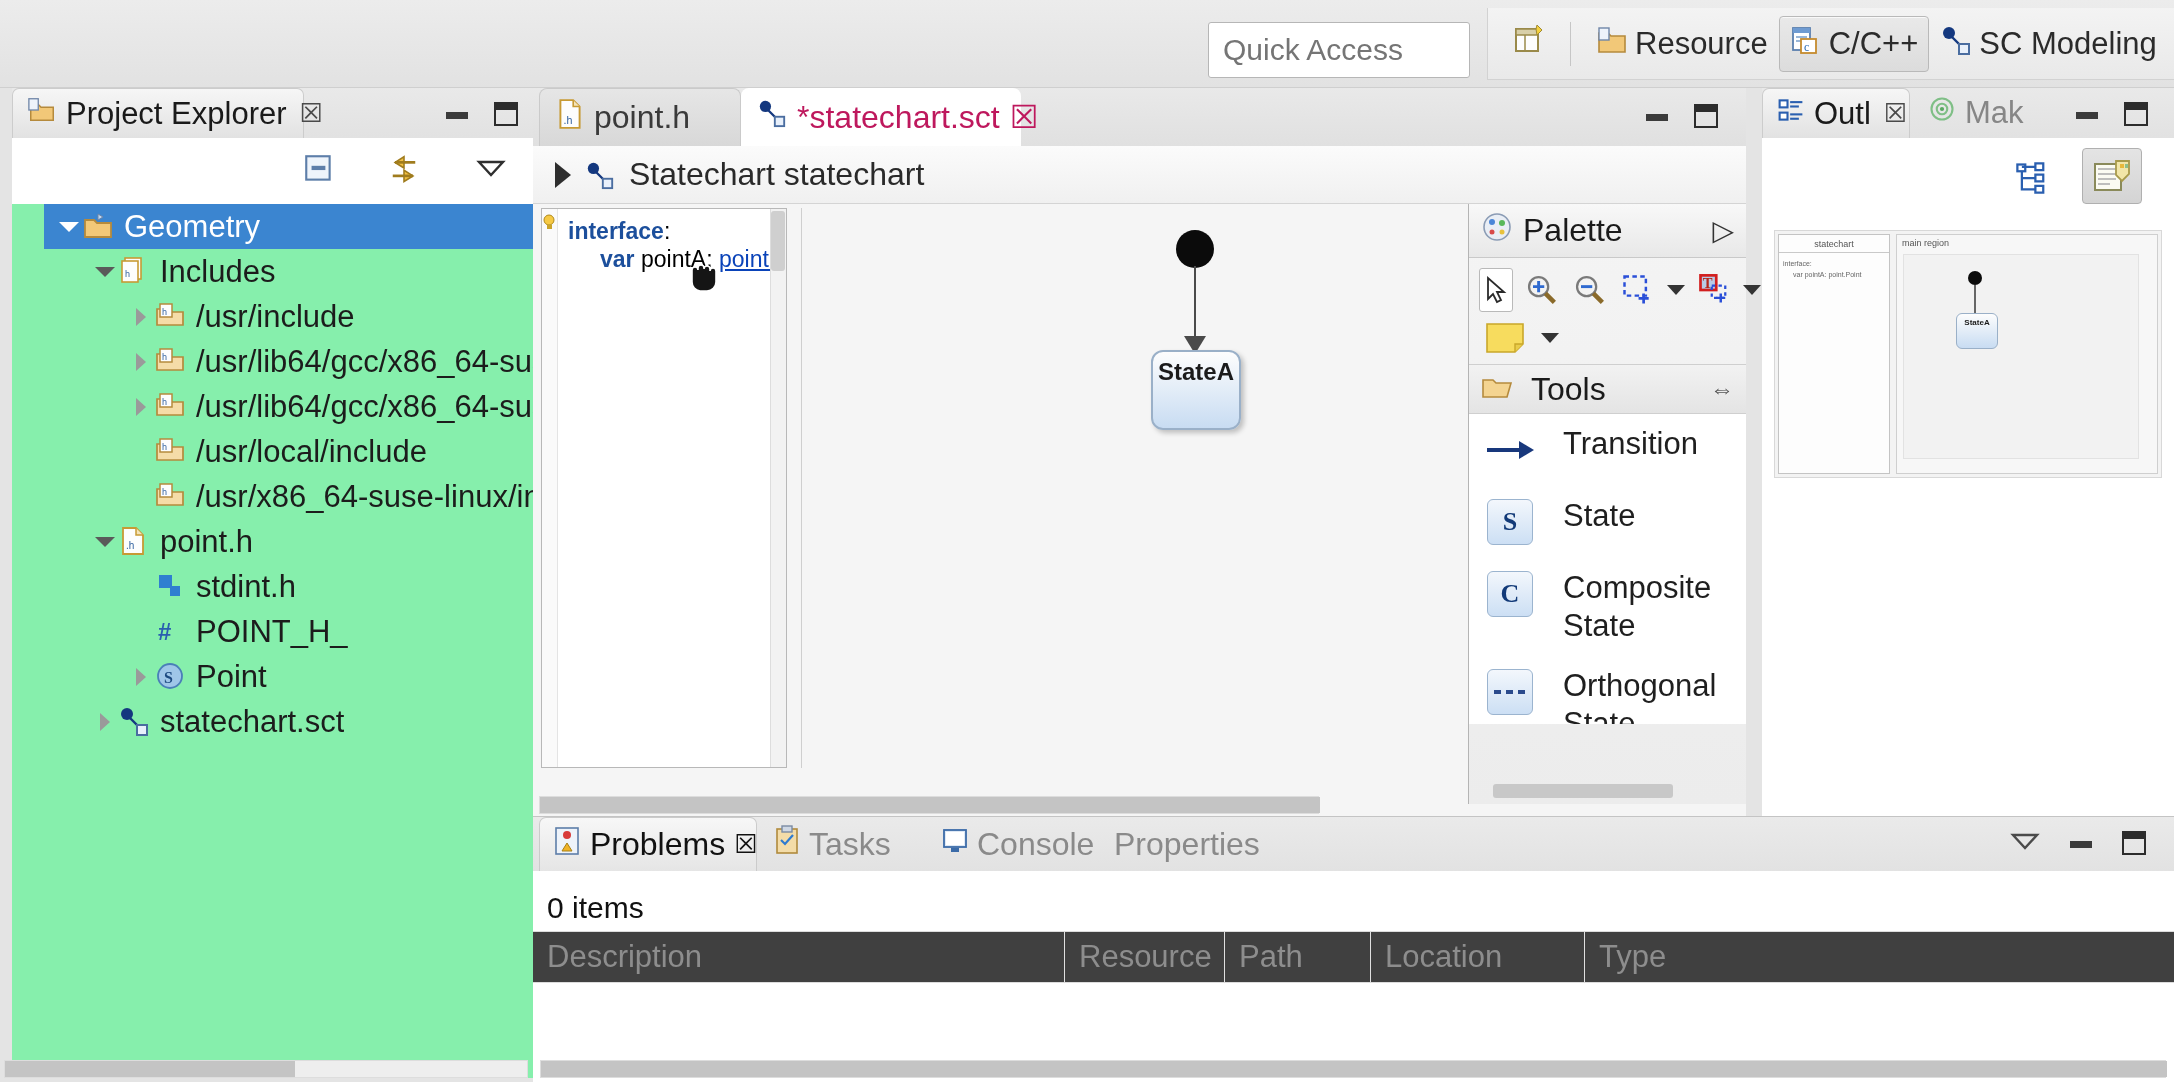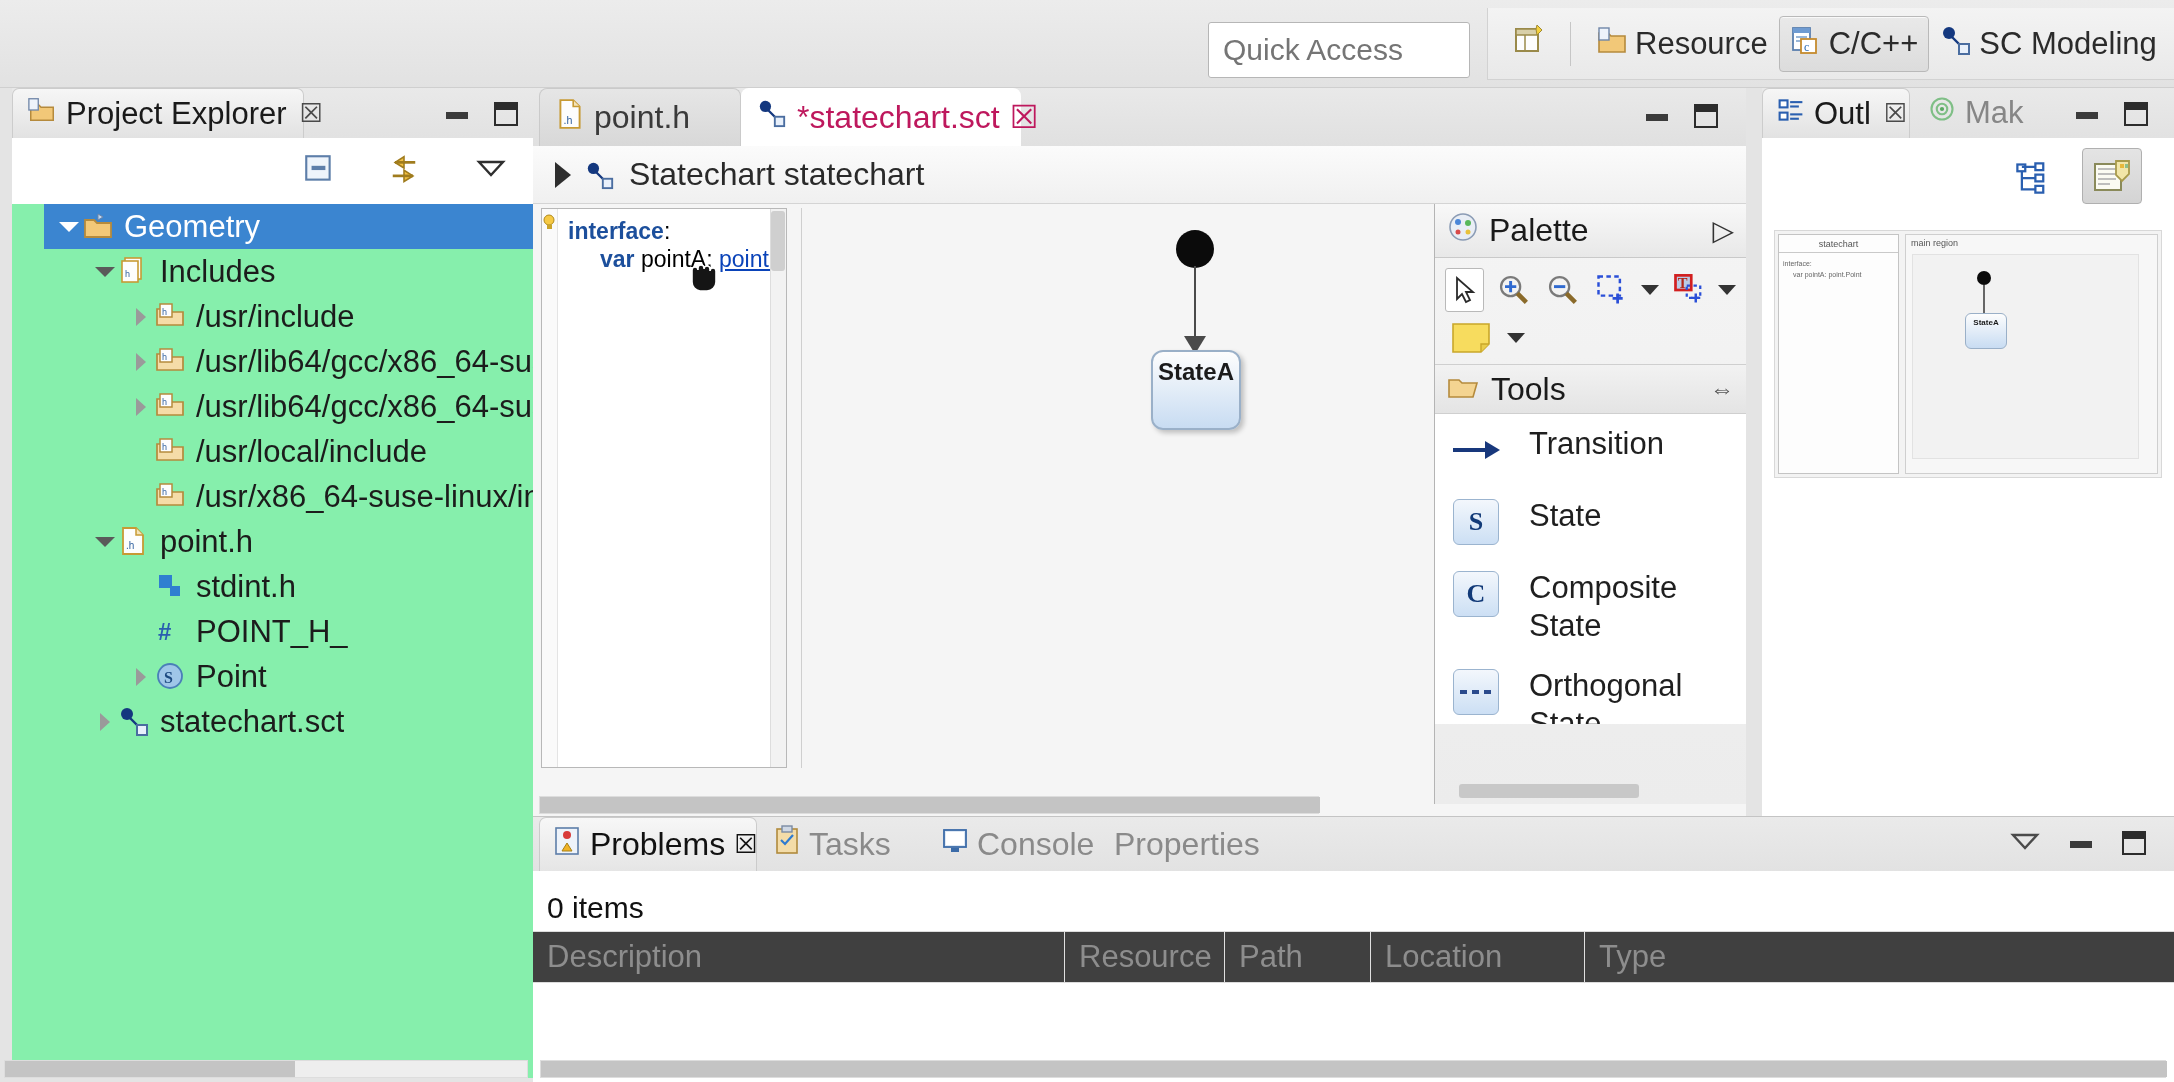--- a/index.html
+++ b/index.html
@@ -146,32 +146,32 @@
     border-top:18px solid #4a4a4a; }
   .state-box {
     position:absolute; width: 90px; height: 80px; border-radius: 12px;
     background: linear-gradient(#fdfdfd, #c8dcf2);
     border: 2px solid #9ab0c8; box-shadow: 3px 3px 5px rgba(0,0,0,.22);
   }
   .state-label { position:absolute; top:6px; left:0; right:0; text-align:center;
     font-size:24px; font-weight:bold; color:#1b1b1b; }
 
   
-  .palette { position:absolute; right:0; top:0; width: 312px; height:600px;
+  .palette { position:absolute; right:0; top:0; width: 278px; height:600px;
     background: linear-gradient(#f4f4f4,#ececec); border-left:1px solid #b4b4b4; }
   .pal-header { height:54px; display:flex; align-items:center; gap:10px;
     padding:0 12px; font-size: 32px; color:#1a1a1a;
     background: linear-gradient(#f8f8f8,#e8e8e8); border-bottom:1px solid #c9c9c9; }
   .pal-tools-row { display:flex; align-items:center; gap:10px; padding: 10px 10px 4px 10px; }
   .pal-btn { width:44px; height:44px; border:1px solid transparent; border-radius:3px;
     display:flex; align-items:center; justify-content:center; }
   .pal-btn.sel { background:#fff; border:1px solid #b9b9b9; }
   .pal-caret { width:0;height:0;border-left:9px solid transparent;
     border-right:9px solid transparent;border-top:10px solid #333; }
-  .tools-header { height:50px; display:flex; align-items:center; gap:12px;
+  .tools-header { height:50px; display:flex; align-items:center; gap:18px;
     padding:0 12px; font-size:32px; color:#1a1a1a;
     background: linear-gradient(#f2f2f2,#e4e4e4);
     border-top:1px solid #cfcfcf; border-bottom:1px solid #cfcfcf; }
   .tool-item { display:flex; align-items:flex-start; gap:28px; padding: 11px 10px 11px 16px;
     font-size: 31px; color:#1f1f1f; }
   .tool-ico { width:50px; height:50px; flex:0 0 50px; display:flex;
     align-items:center; justify-content:center; }
   .sq-ico { width:46px; height:46px; border-radius:6px;
     background: linear-gradient(#f3f7fc,#ccdff4); border:1px solid #9bb4cf;
     display:flex;align-items:center;justify-content:center;
@@ -180,21 +180,21 @@
     background:#c8c8c8; border-radius:3px; }
 
   
   #outline { left: 1762px; top: 88px; width: 412px; height: 728px; background:#fff; }
   .ol-toolbar { height: 70px; position: relative; background:#fff; }
   .ol-btn { position:absolute; width: 52px; height: 52px; border-radius:4px;
     display:flex;align-items:center;justify-content:center; }
   .ol-btn.active { background: linear-gradient(#e4e4e4,#d4d4d4); border:1px solid #b0b0b0; }
   .ol-thumb { position:absolute; left: 12px; top: 142px; width: 388px; height: 248px;
     background:#f3f3f3; border:1px solid #d8d8d8; display:flex; }
-  .ol-left { width: 121px; background:#fdfdfd; border:1px solid #c4c4c4; margin:3px; }
+  .ol-left { width: 112px; background:#fdfdfd; border:1px solid #c4c4c4; margin:3px; }
   .ol-left-hd { height: 18px; border-bottom:1px solid #c9c9c9; font-size:9px;
     text-align:center; color:#555; line-height:18px; }
   .ol-left-body { font-size:7px; color:#666; padding:5px 4px; line-height:11px; }
   .ol-right { flex:1; background:#f7f7f7; border:1px solid #cfcfcf; margin:3px; position:relative; }
   .ol-right-hd { font-size:9px; color:#555; padding:3px 5px; }
   .ol-inner { position:absolute; left:6px; top:19px; right:18px; bottom:14px;
     background:#f2f2f2; border:1px solid #e2e2e2; }
 
   
   #problems { left: 533px; top: 816px; width: 1641px; height: 266px; background:#fff;

